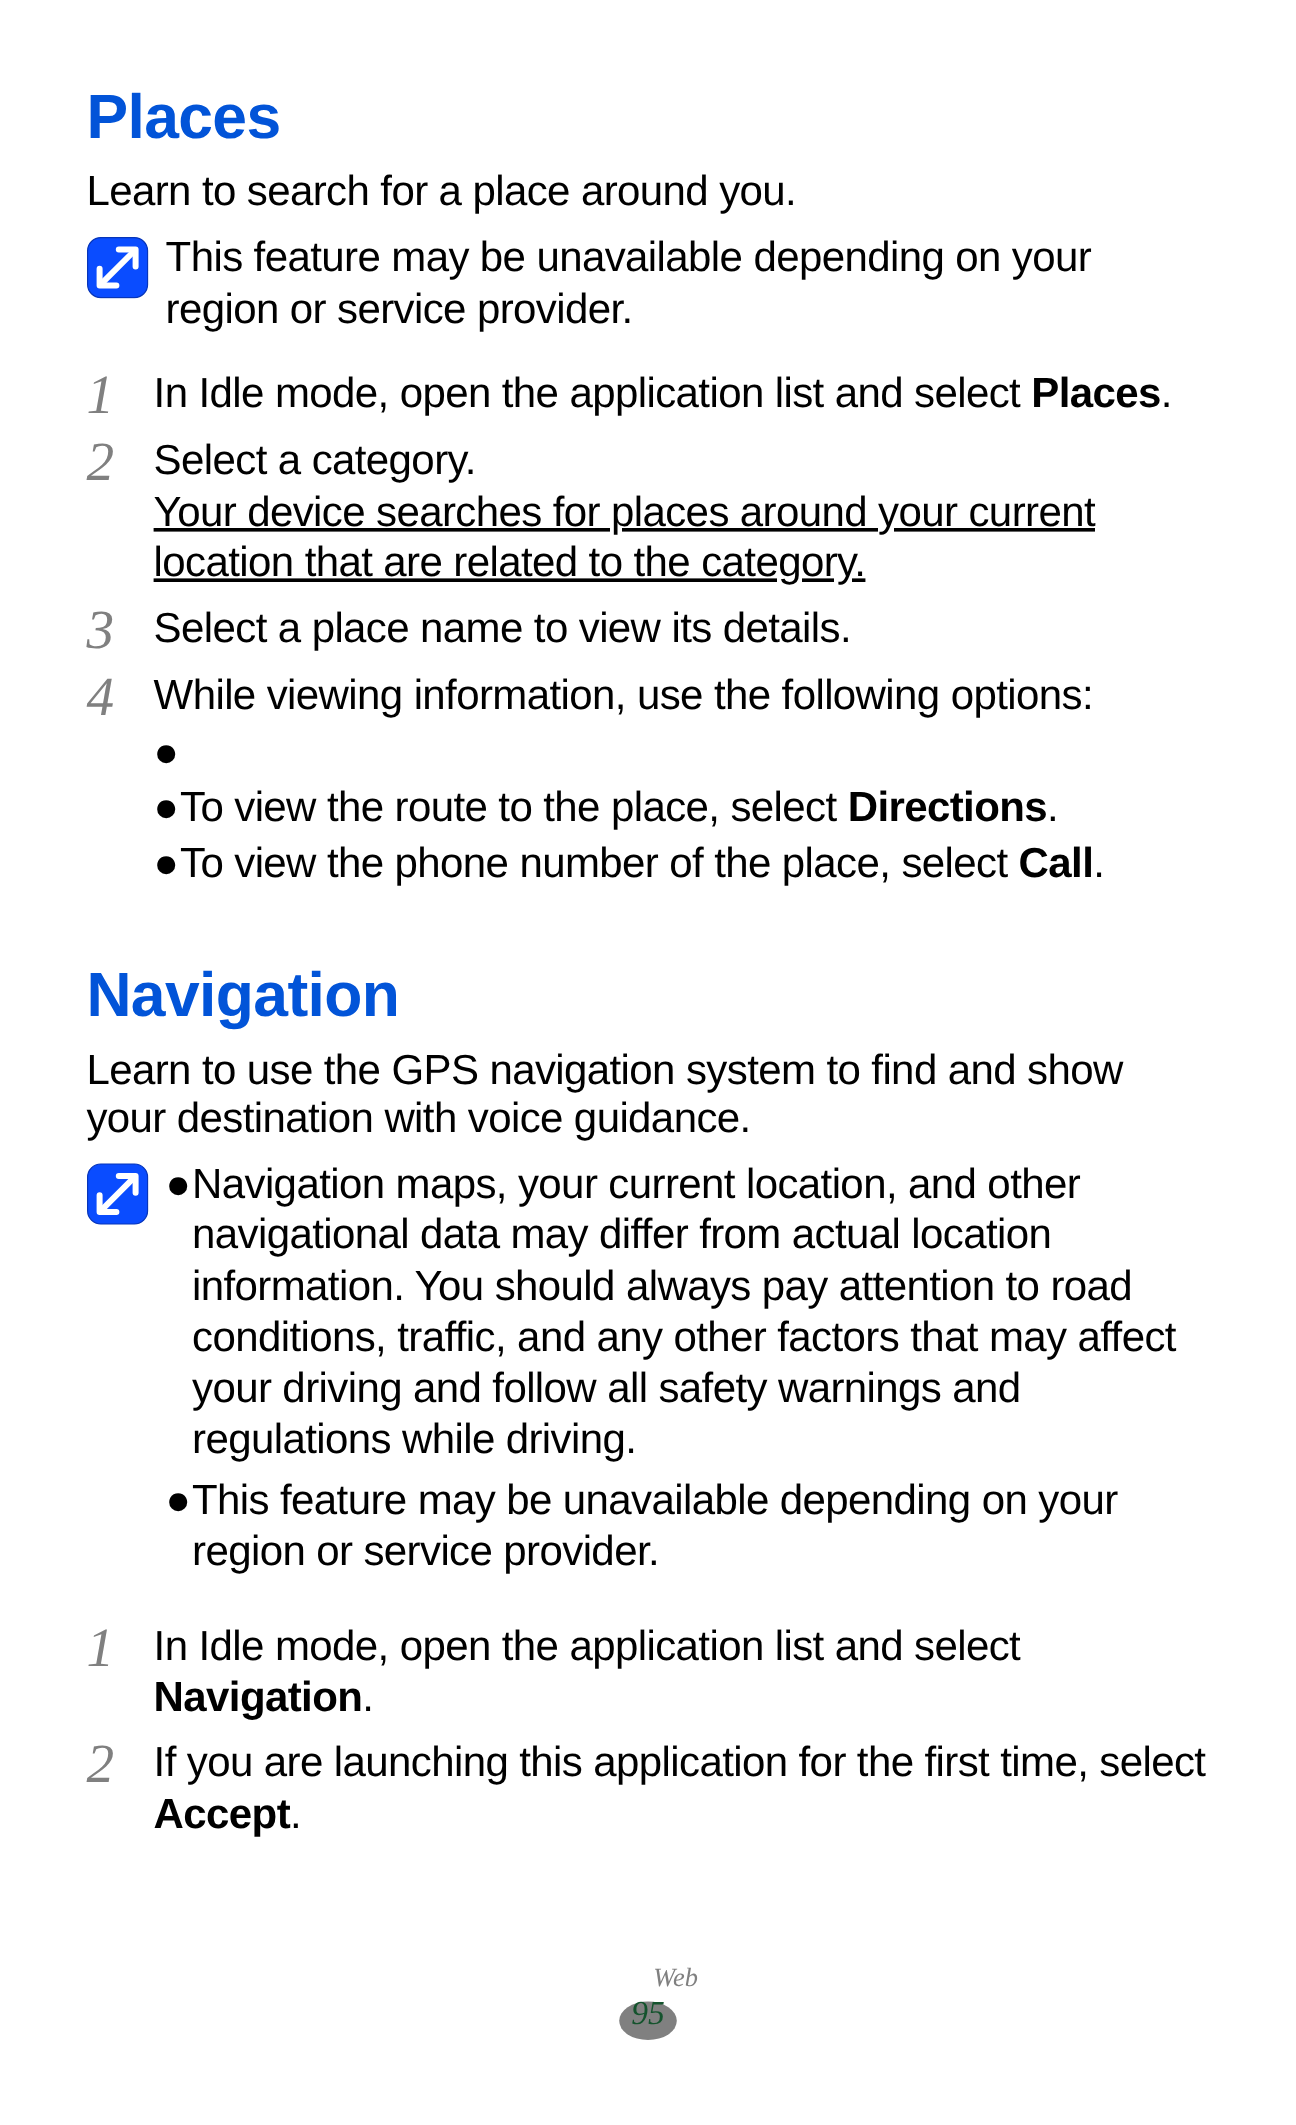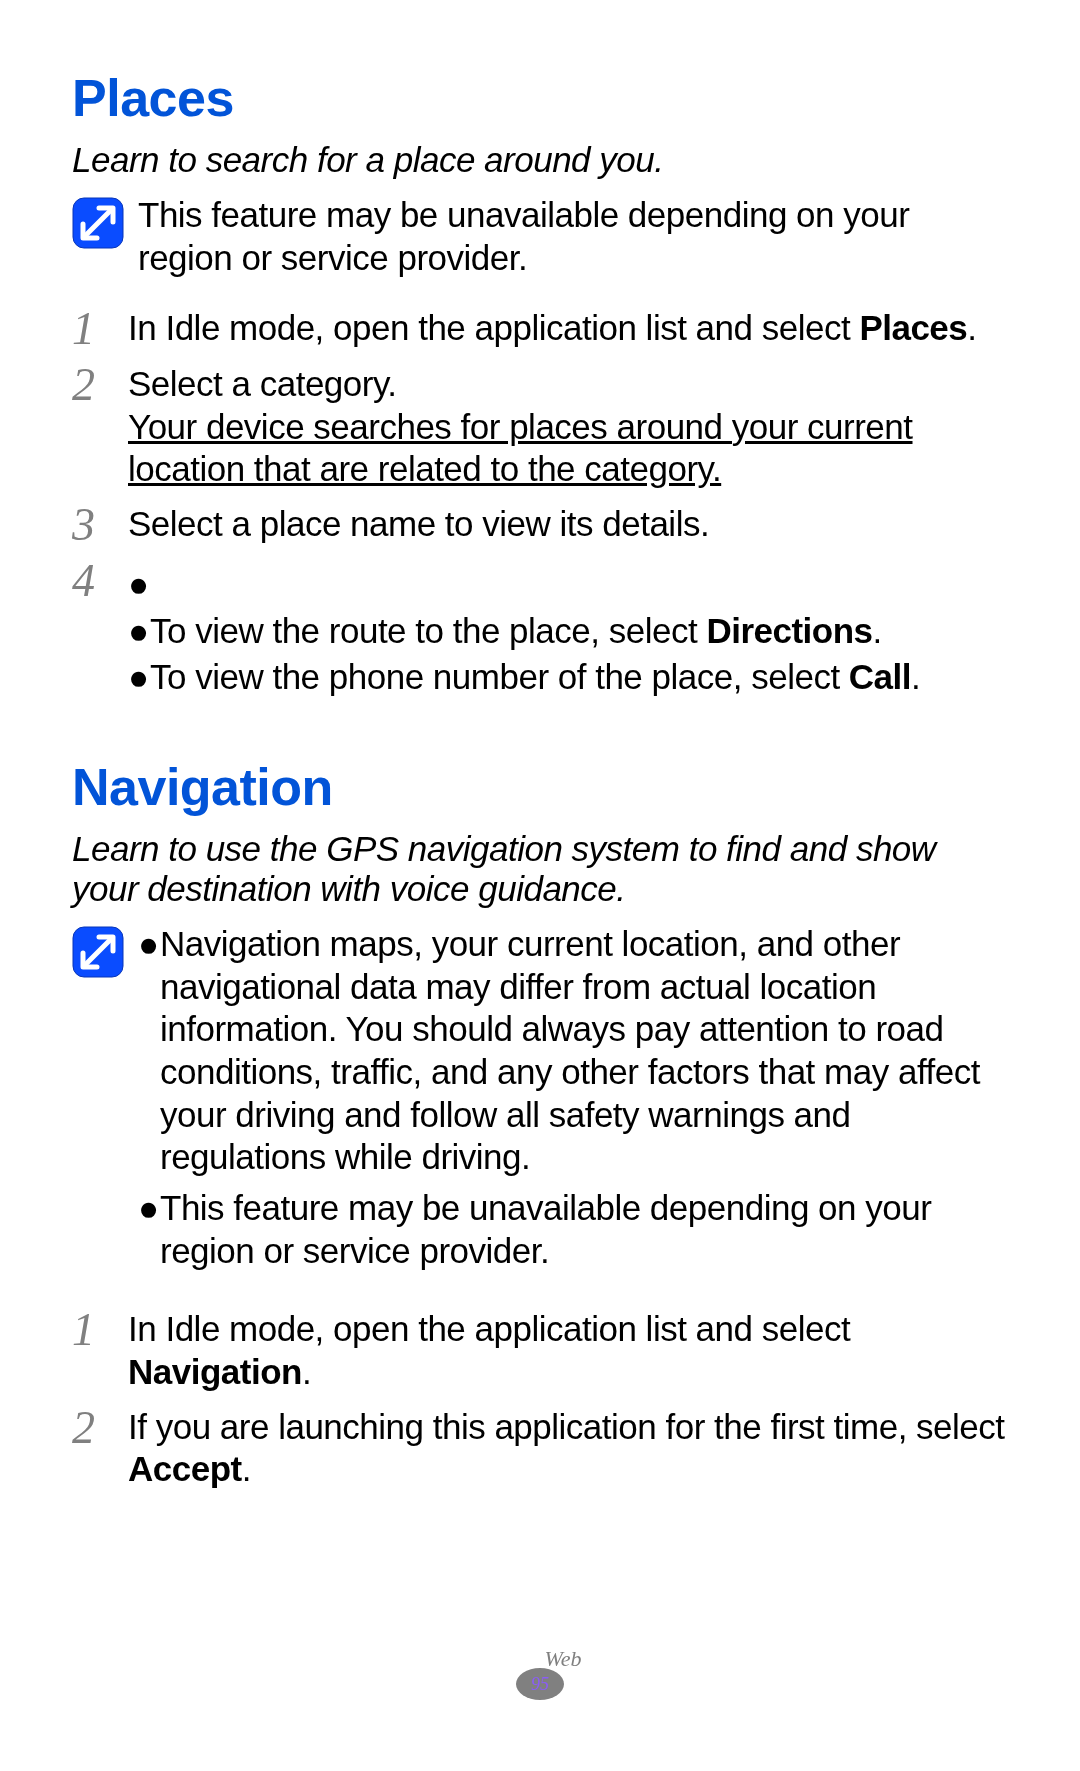--- a/index.html
+++ b/index.html
@@ -23,21 +23,20 @@
       font-weight: 700;
       letter-spacing: -0.5px;
       margin-bottom: 12px;
     }
     
     .intro {
       color: #000;
       font-size: 35px;
       letter-spacing: -0.5px;
       margin-bottom: 14px;
-      font-style: italic;
     }
     
     .note-block {
       display: flex;
       margin-bottom: 28px;
     }
     
     .note-icon {
       flex-shrink: 0;
       width: 52px;
@@ -157,24 +156,24 @@
       color: #808080;
       font-style: italic;
       font-family: Georgia, 'Times New Roman', serif;
       font-size: 22px;
       margin-bottom: 2px;
       padding-left: 46px;
     }
     
     .page-num {
       display: inline-block;
-      color: #8b5cf6;
+      color: #14532d;
       font-family: Georgia, 'Times New Roman', serif;
       font-style: italic;
-      font-size: 18px;
+      font-size: 28px;
       position: relative;
       z-index: 1;
     }
     
     .page-num-bg {
       position: absolute;
       left: 50%;
       transform: translateX(-50%);
       bottom: -6px;
       z-index: 0;
@@ -216,20 +215,21 @@
 <div class="step">
   <div class="step-num">3</div>
   <div class="step-body">
     <span>Select a place name to view its details.</span>
   </div>
 </div>
 
 <div class="step">
   <div class="step-num">4</div>
   <div class="step-body">
+    <span>While viewing information, use the following options:</span>
     <div class="bullet-list">
       <div class="bullet-item">
         <div class="bullet-marker">●</div>
       </div>
       <div class="bullet-item">
         <div class="bullet-marker">●</div>
         <div class="bullet-text">
           <span>To view the route to the place, select </span><span class="bold">Directions</span><span>.</span>
         </div>
       </div>

